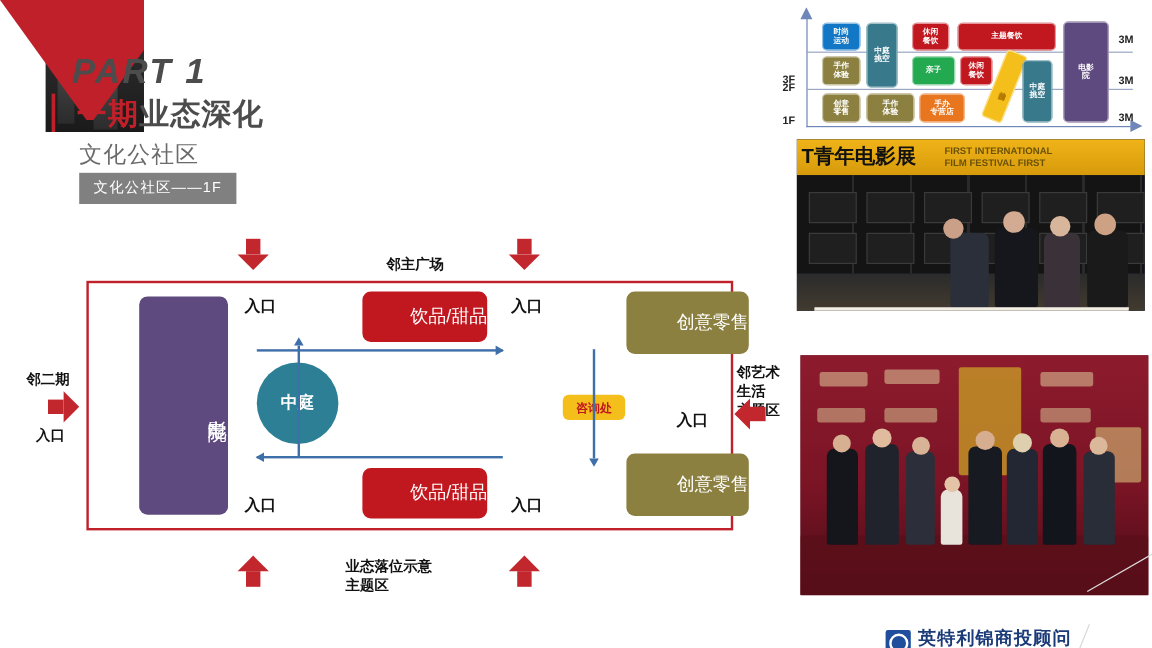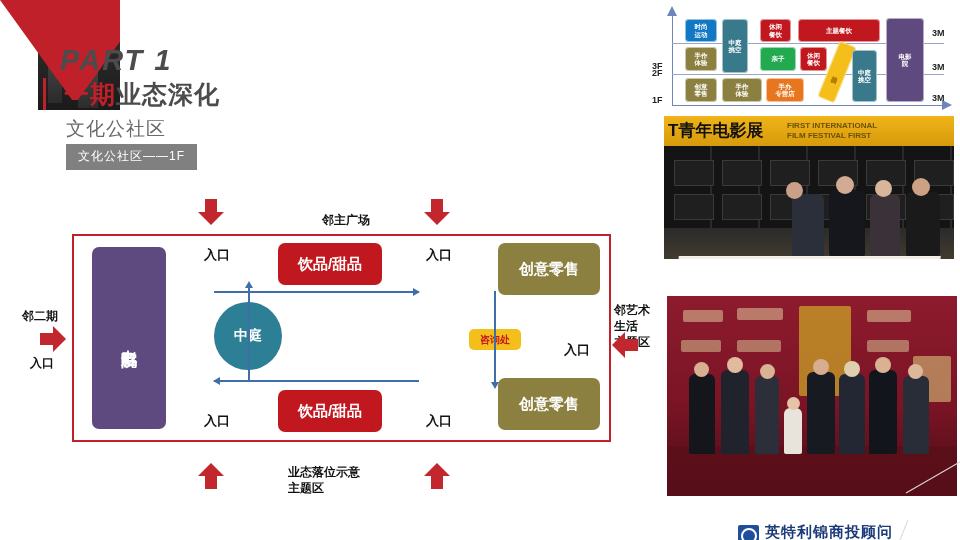--- a/index.html
+++ b/index.html
@@ -45,23 +45,23 @@
   #main-title .hl{color:#c0202a;}
   #sub-title{left:66px;top:116px;font-size:19px;color:#6a6a6a;letter-spacing:1px;}
   #tag-chip{
     left:66px;top:144px;background:#808080;color:#ffffff;
     font-size:12px;padding:4px 12px 5px 12px;letter-spacing:1px;
   }
 
   
   #plan{left:72px;top:234px;width:535px;height:204px;border:2px solid #c0202a;background:#fff;}
 
-  .unit{position:absolute;border-radius:7px;color:#fff;font-weight:bold;
-        display:flex;align-items:center;justify-content:center;text-align:center;
-        line-height:1.25;}
+  .unit{position:absolute;border-radius:7px;color:#fff;font-weight:normal;
+        display:flex;align-items:center;justify-content:flex-end;text-align:center;
+        line-height:1.25;margin-left:24px;}
   .red{background:#c1171f;}
   .olive{background:#8b8040;}
   .purple{background:#5e4a7e;}
 
   #u-cinema{left:18px;top:11px;width:74px;height:182px;font-size:16px;letter-spacing:1px;}
   #u-cinema span{writing-mode:vertical-rl;text-orientation:upright;}
   #u-drink-top{left:204px;top:7px;width:104px;height:42px;font-size:15px;}
   #u-drink-bot{left:204px;top:154px;width:104px;height:42px;font-size:15px;}
   #u-market{left:190px;top:62px;width:160px;height:72px;font-size:17px;}
   #u-retail-top{left:424px;top:7px;width:102px;height:52px;font-size:15px;}

